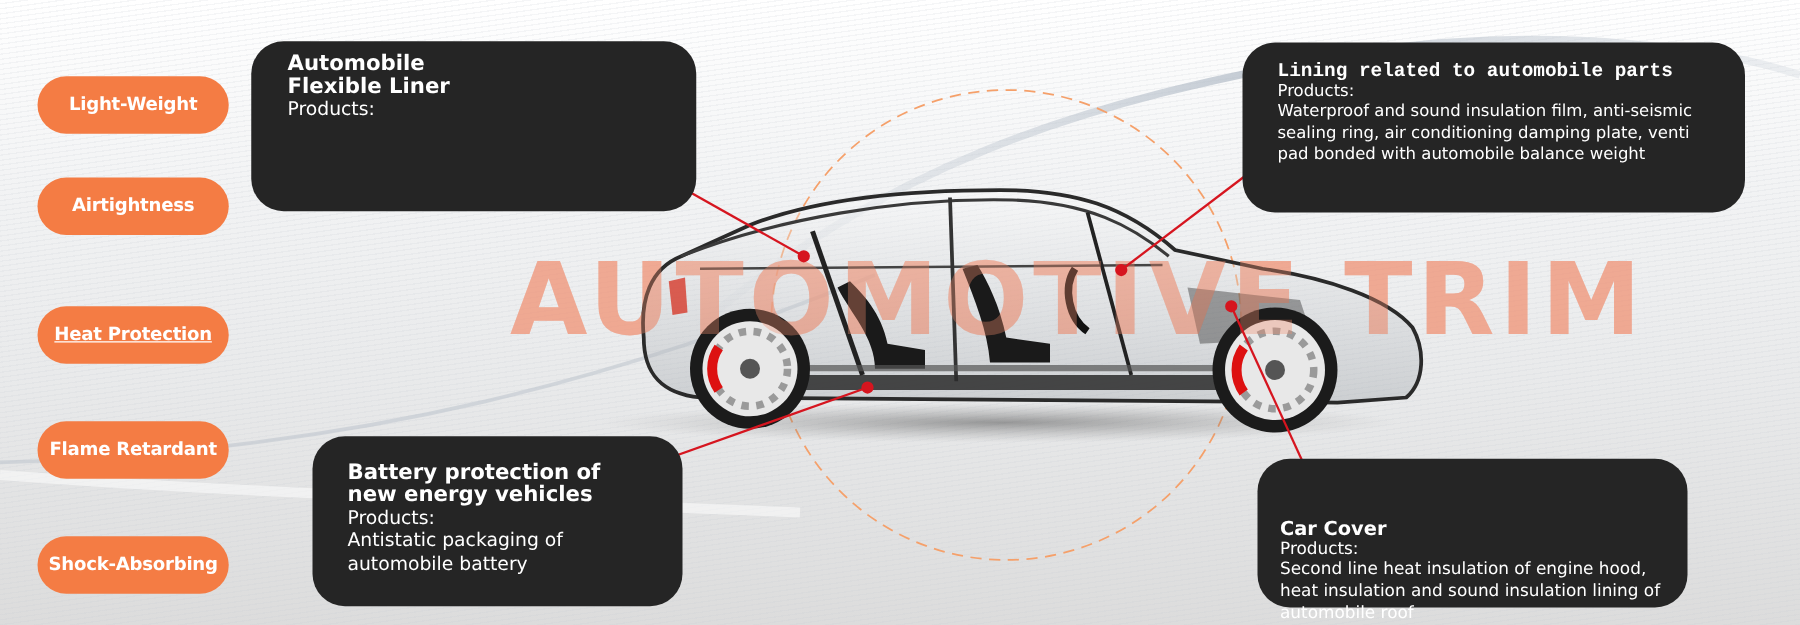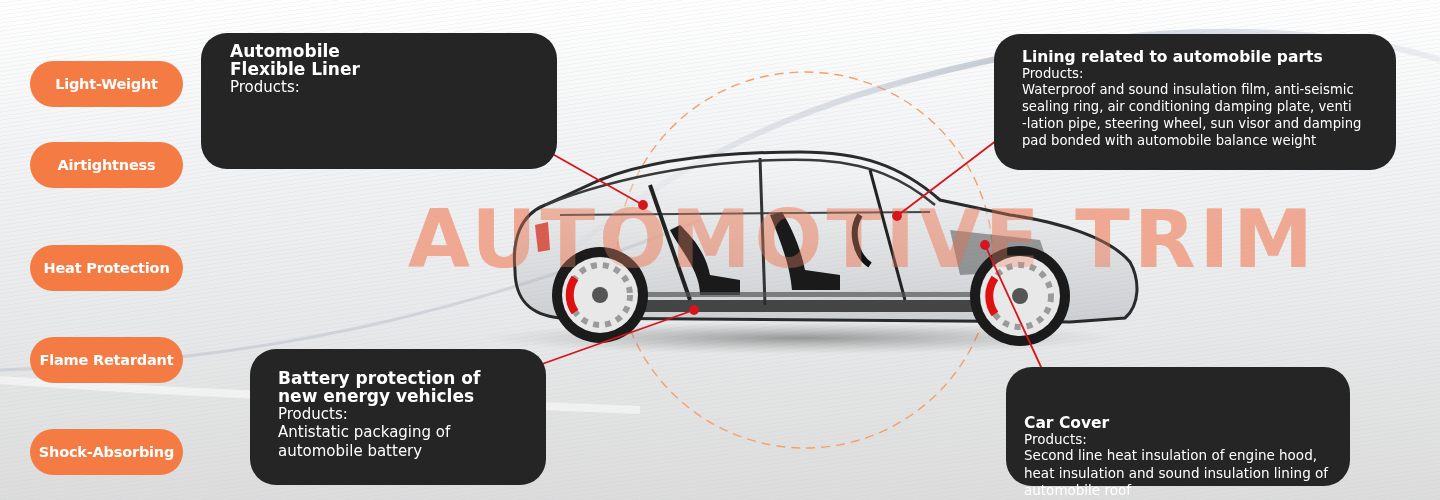--- a/index.html
+++ b/index.html
@@ -67,21 +67,21 @@
     }
     .card .title { font-weight: bold; line-height: 1.08; }
     .card .label { line-height: 1.15; }
     .card .body { line-height: 1.28; }
 
     #card-liner { left: 201px; top: 33px; width: 356px; height: 136px; padding: 9px 0 0 29px; }
     #card-liner .title { font-size: 17px; }
     #card-liner .label, #card-liner .body { font-size: 15px; }
 
     #card-lining { left: 994px; top: 34px; width: 402px; height: 136px; padding: 15px 0 0 28px; }
-    #card-lining .title { font-size: 15.5px; }
+    #card-lining .title { font-size: 15.5px; font-family: Liberation Mono, monospace; }
     #card-lining .label, #card-lining .body { font-size: 13.2px; }
     #card-lining .body { line-height: 1.3; }
 
     #card-battery { left: 250px; top: 349px; width: 296px; height: 136px; padding: 20px 0 0 28px; }
     #card-battery .title { font-size: 17px; }
     #card-battery .label, #card-battery .body { font-size: 15px; }
 
     #card-cover { left: 1006px; top: 367px; width: 344px; height: 119px; padding: 14px 0 0 18px; }
     #card-cover .title { font-size: 15.5px; margin-top: 34px; }
     #card-cover .label, #card-cover .body { font-size: 13.5px; }
@@ -179,21 +179,21 @@
     <circle cx="985" cy="245" r="4"></circle>
   </g>
 </svg>
 
 <div class="pill" style="top:41px;">
   <span>Light-Weight</span>
 </div>
 <div class="pill" style="top:122px;">
   <span>Airtightness</span>
 </div>
-<div class="pill" style="top:225px;">
+<div class="pill" style="top:225px;text-decoration:underline;">
   <span>Heat Protection</span>
 </div>
 <div class="pill" style="top:317px;">
   <span>Flame Retardant</span>
 </div>
 <div class="pill" style="top:409px;">
   <span>Shock-Absorbing</span>
 </div>
 
 <div class="card" id="card-liner">
@@ -203,21 +203,20 @@
   </div>
   <div class="label">Products:</div>
 </div>
 
 <div class="card" id="card-lining">
   <div class="title">Lining related to automobile parts</div>
   <div class="label">Products:</div>
   <div class="body">
     <div>Waterproof and sound insulation film, anti-seismic</div>
     <div>sealing ring, air conditioning damping plate, venti</div>
-    <div>-lation pipe, steering wheel, sun visor and damping</div>
     <div>pad bonded with automobile balance weight</div>
   </div>
 </div>
 
 <div class="card" id="card-battery">
   <div class="title">
     <div>Battery protection of</div>
     <div>new energy vehicles</div>
   </div>
   <div class="label">Products:</div>

